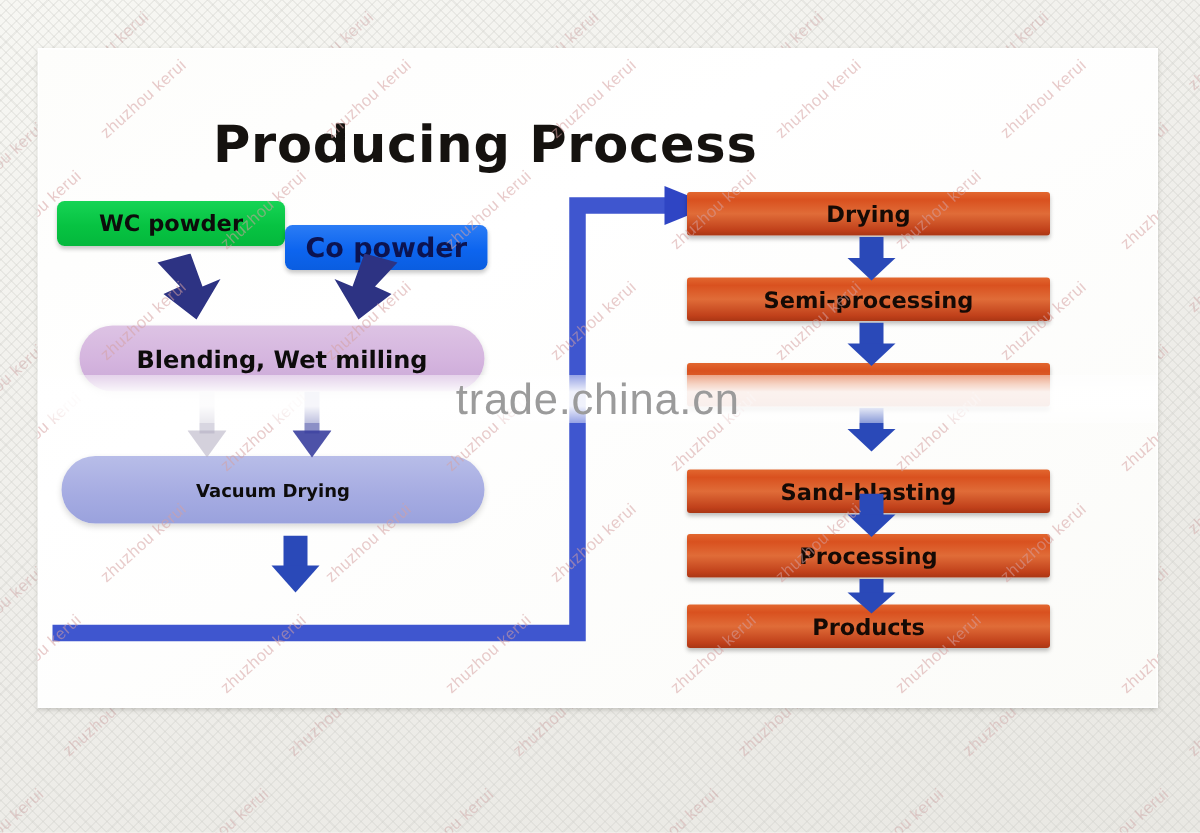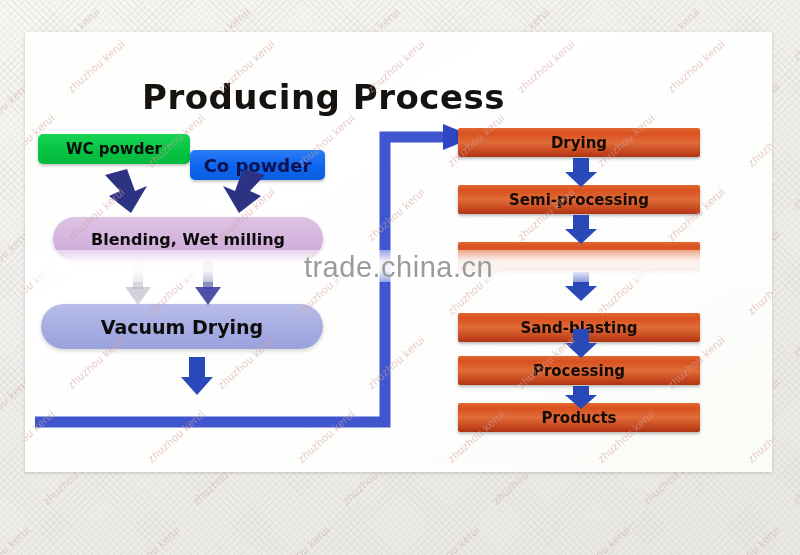--- a/index.html
+++ b/index.html
@@ -58,21 +58,21 @@
     box-shadow:0 2px 3px rgba(0,0,0,.22);
     margin-top:16px;
   }
   .b-blend{
     left:28px;top:185px;width:270px;height:44px;font-size:16px;
     border-radius:22px 22px 22px 22px;
     background:linear-gradient(180deg,#ddc3e4 0%,#d4b4de 55%,#c9a7d6 100%);
     box-shadow:0 2px 4px rgba(0,0,0,.16);
   }
   .b-vac{
-    left:16px;top:272px;width:282px;height:45px;font-size:19px;
+    left:16px;top:272px;width:282px;height:45px;font-size:12px;
     border-radius:24px;
     background:linear-gradient(180deg,#b8bde8 0%,#a6ace2 55%,#9aa2dd 100%);
     box-shadow:0 2px 4px rgba(0,0,0,.16);
   }
   .b-press{
     left:16px;top:368px;width:280px;height:48px;font-size:16px;
     border-radius:26px;
     background:linear-gradient(180deg,#fbfba8 0%,#f7f789 55%,#f4f47c 100%);
     box-shadow:0 2px 4px rgba(0,0,0,.14);
   }

